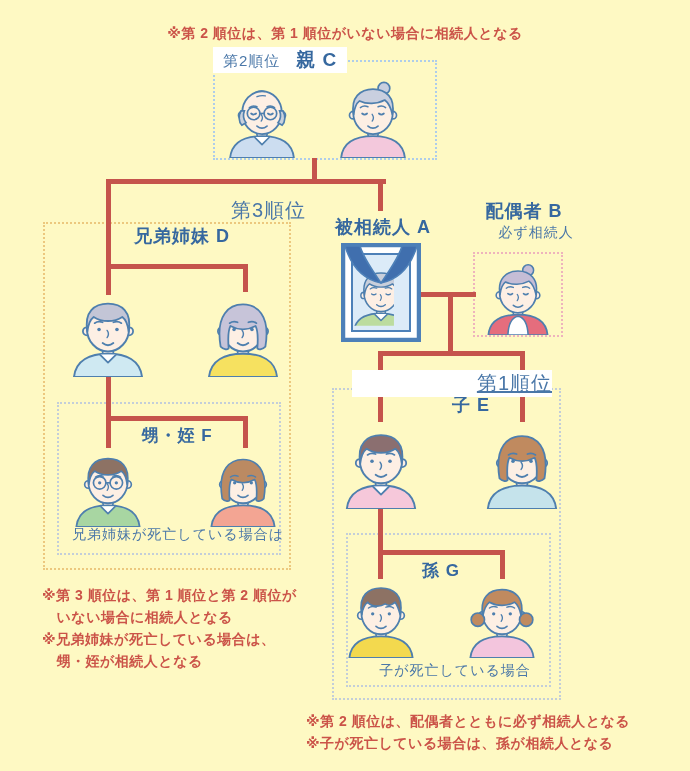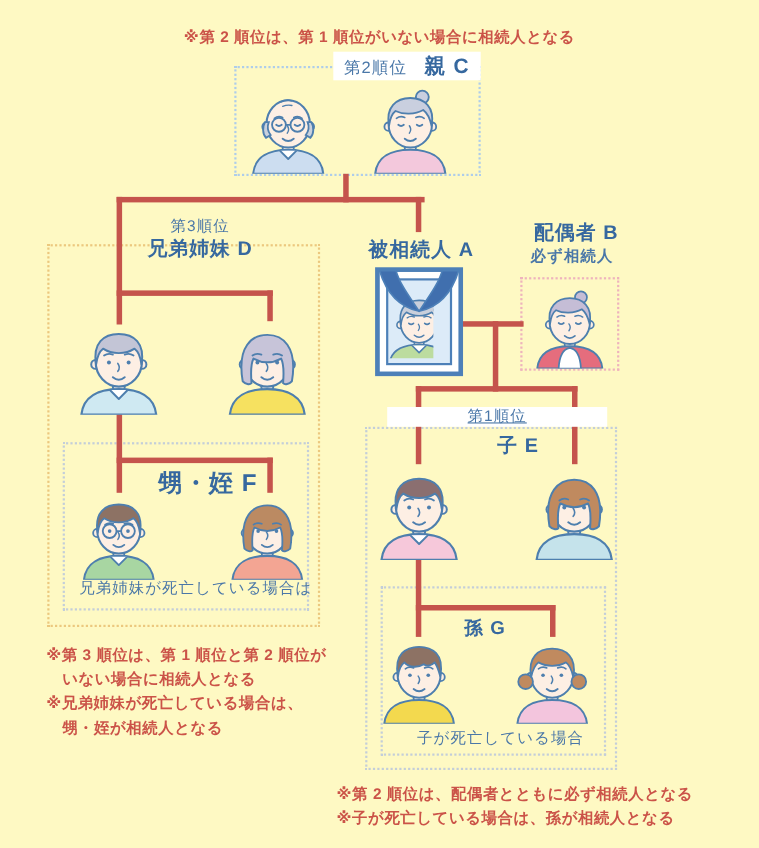--- a/index.html
+++ b/index.html
@@ -11,21 +11,21 @@
     position:relative;width:690px;height:771px;background:#fef9c3;
     font-family:"Liberation Sans","DejaVu Sans",sans-serif;overflow:hidden;
   }
   .box{position:absolute;box-sizing:border-box;}
   .box.blue{border:2px dotted #aecdea;}
   .box.gray{border:2px dotted #c3ced9;}
   .box.orange{border:2px dotted #ecc87e;}
   .box.pink{border:2px dotted #eeb3bd;}
   .ln{position:absolute;background:var(--red);}
   .lbl{position:absolute;color:var(--blue-bold);font-weight:700;text-align:center;font-size:18px;letter-spacing:1px;}
-  .rank{position:absolute;color:var(--blue);font-weight:400;text-align:center;font-size:14px;letter-spacing:1px;}
+  .rank{position:absolute;color:var(--blue);font-weight:400;text-align:right;font-size:20px;letter-spacing:1px;}
   .cap{position:absolute;color:var(--blue);font-weight:400;text-align:center;font-size:14px;letter-spacing:1px;}
   .note{position:absolute;color:var(--note-red);font-weight:600;font-size:14px;line-height:22px;white-space:pre-line;letter-spacing:0.5px;}
   .note.center{width:100%;text-align:center;}
   .avatar{position:absolute;}
   .avatar svg{width:100%;height:100%;display:block;}
   .onborder{background:#fff;padding:0 10px;display:inline-block;}
   .rk-inline{font-size:15px;font-weight:400;color:var(--blue);letter-spacing:1px;}
   .nm-inline{font-size:19px;font-weight:700;color:var(--blue-bold);margin-left:16px;letter-spacing:1px;}
 </style>
 </head>
@@ -53,38 +53,38 @@
   <div class="ln" style="left:378px;top:351px;width:147px;height:5px;"></div>
   <div class="ln" style="left:378px;top:351px;width:5px;height:71px;"></div>
   <div class="ln" style="left:520px;top:351px;width:5px;height:71px;"></div>
   <div class="ln" style="left:378px;top:509px;width:5px;height:70px;"></div>
   <div class="ln" style="left:378px;top:550px;width:127px;height:5px;"></div>
   <div class="ln" style="left:500px;top:550px;width:5px;height:29px;"></div>
   <div class="ln" style="left:106px;top:375px;width:5px;height:73px;"></div>
   <div class="ln" style="left:106px;top:416px;width:142px;height:5px;"></div>
   <div class="ln" style="left:243px;top:416px;width:5px;height:32px;"></div>
 
-  <div style="position:absolute;left:213px;top:47px;width:224px;text-align:right;z-index:2;">
+  <div style="position:absolute;left:213px;top:47px;width:224px;text-align:left;z-index:2;">
     <span class="onborder">
       <span class="rk-inline">第2順位</span><span class="nm-inline">親 C</span>
     </span>
   </div>
 
   <div class="rank" style="left:58px;top:197px;width:248px;">第3順位</div>
-  <div class="lbl" style="left:58px;top:214px;width:248px;">兄弟姉妹 D</div>
+  <div class="lbl" style="left:58px;top:224px;width:248px;">兄弟姉妹 D</div>
 
   <div class="lbl" style="left:434px;top:199px;width:180px;">配偶者 B</div>
 
   <div class="lbl" style="left:283px;top:215px;width:200px;">被相続人 A</div>
-  <div class="cap" style="left:430px;top:224px;width:180px;font-weight:bold;">必ず相続人</div>
+  <div class="cap" style="left:446px;top:224px;width:180px;">必ず相続人</div>
 
   <div class="rank" style="left:352px;top:370px;width:200px;background:#fff;z-index:2;text-decoration:underline;">第1順位</div>
   <div class="lbl" style="left:371px;top:393px;width:200px;">子 E</div>
 
-  <div class="lbl" style="left:89px;top:424px;width:200px;font-size:22px;">甥・姪 F</div>
+  <div class="lbl" style="left:77px;top:424px;width:200px;font-size:17px;">甥・姪 F</div>
   <div class="cap" style="left:48px;top:526px;width:260px;">兄弟姉妹が死亡している場合は</div>
 
   <div class="lbl" style="left:341px;top:559px;width:200px;font-size:17px;">孫 G</div>
   <div class="cap" style="left:325px;top:662px;width:260px;">子が死亡している場合</div>
 
   <div class="avatar" style="left:220px;top:77px;width:84px;height:81px;">
       <svg viewBox="0 0 100 96" preserveAspectRatio="xMidYMax meet">
     <rect x="44" y="56" width="12" height="16" rx="4" fill="#fdefe4" stroke="#4e7fae" stroke-width="2"></rect>
     <path d="M12,96 C14,77 30,70 50,70 C70,70 86,77 88,96 Z" fill="#ccddf0" stroke="#4e7fae" stroke-width="2.2" stroke-linejoin="round"></path>
     <path d="M41,71 l9,9 l9,-9" fill="#fff" stroke="#4e7fae" stroke-width="2" stroke-linejoin="round"></path>

